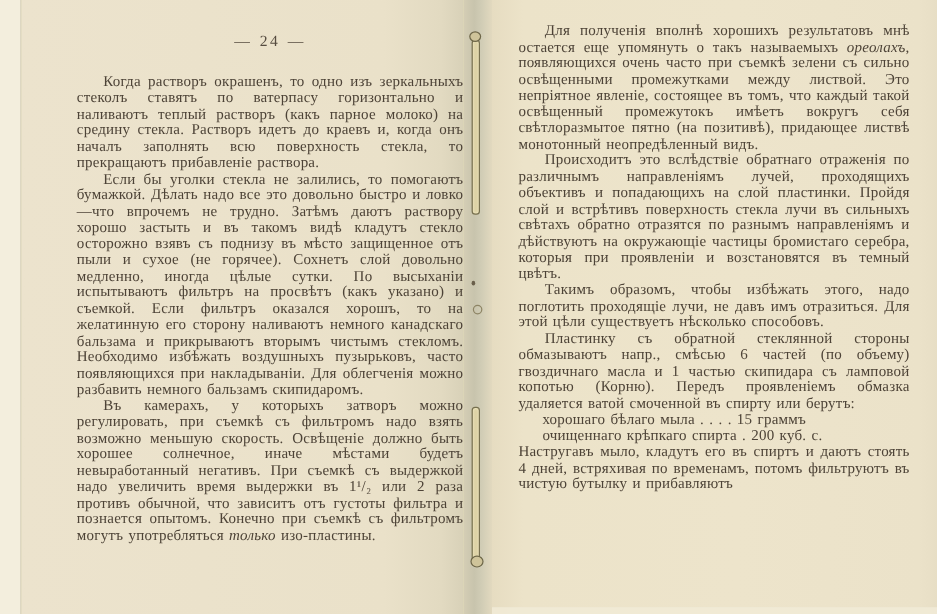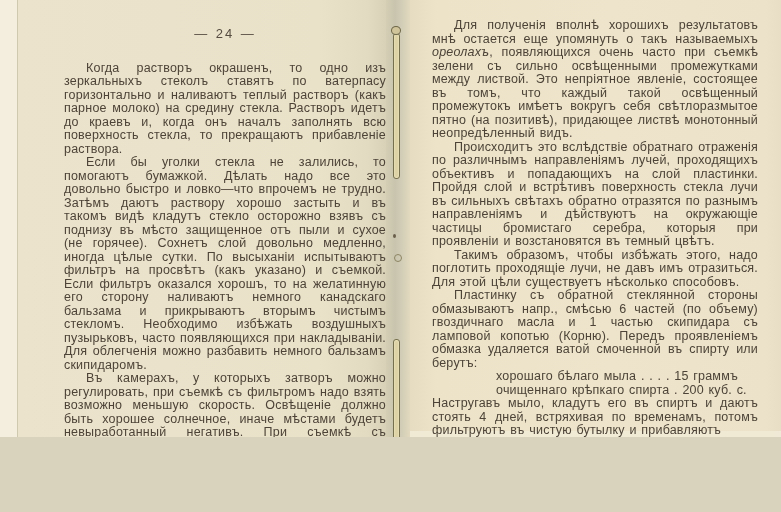--- a/index.html
+++ b/index.html
@@ -1,21 +1,21 @@
 <!DOCTYPE html>
 <html lang="ru"><head>
 <meta charset="utf-8">
 <style>
   html,body{margin:0;padding:0;background:#d9d2bc;}
   .photo{
     position:relative;
-    width:781px;height:437px;
+    width:781px;height:512px;
     overflow:hidden;
     background:#fef9c3;
-    font-family:Liberation Sans, sans-serif;
+    font-family:Liberation Serif, serif;
     color:#4d4337;
   }
   
   .under-strip{
     position:absolute;left:0;top:0;width:17px;height:100%;
     background:#f3eedd;
     border-right:1px solid #cfc9b0;
   }
   .page-left{
     position:absolute;left:18px;top:0;width:368px;height:100%;
@@ -68,21 +68,21 @@
   .text-right{left:432px;top:19px;width:326px;}
   .page-header{
     text-align:center;
     font-size:13px;
     color:#564c40;
     margin:0 0 21px 0;
     letter-spacing:2px;
   }
   .para{margin:0;text-indent:22px;text-align:justify;hyphens:auto;}
   .para.noindent{text-indent:0;}
-  .para.recipe{text-indent:0;text-align:left;margin-left:64px;hyphens:none;}
+  .para.recipe{text-indent:0;text-align:left;margin-left:20px;hyphens:none;}
   .para em{font-style:italic;}
 </style>
 </head>
 <body>
 
 <div class="photo">
 
   <div class="under-strip"></div>
 
   <div class="page-left"></div>

